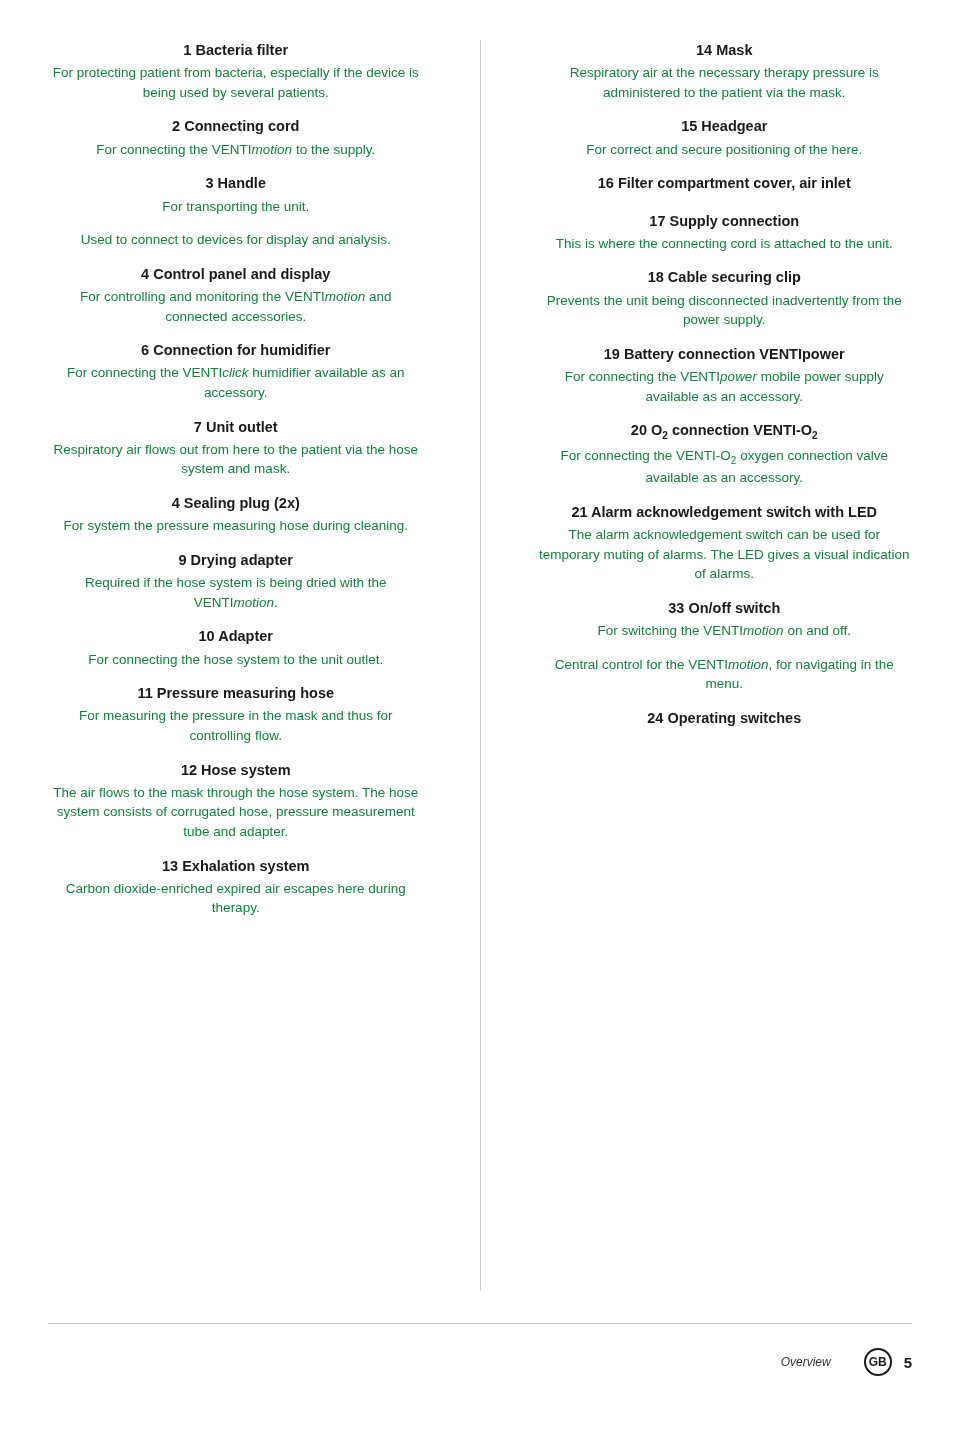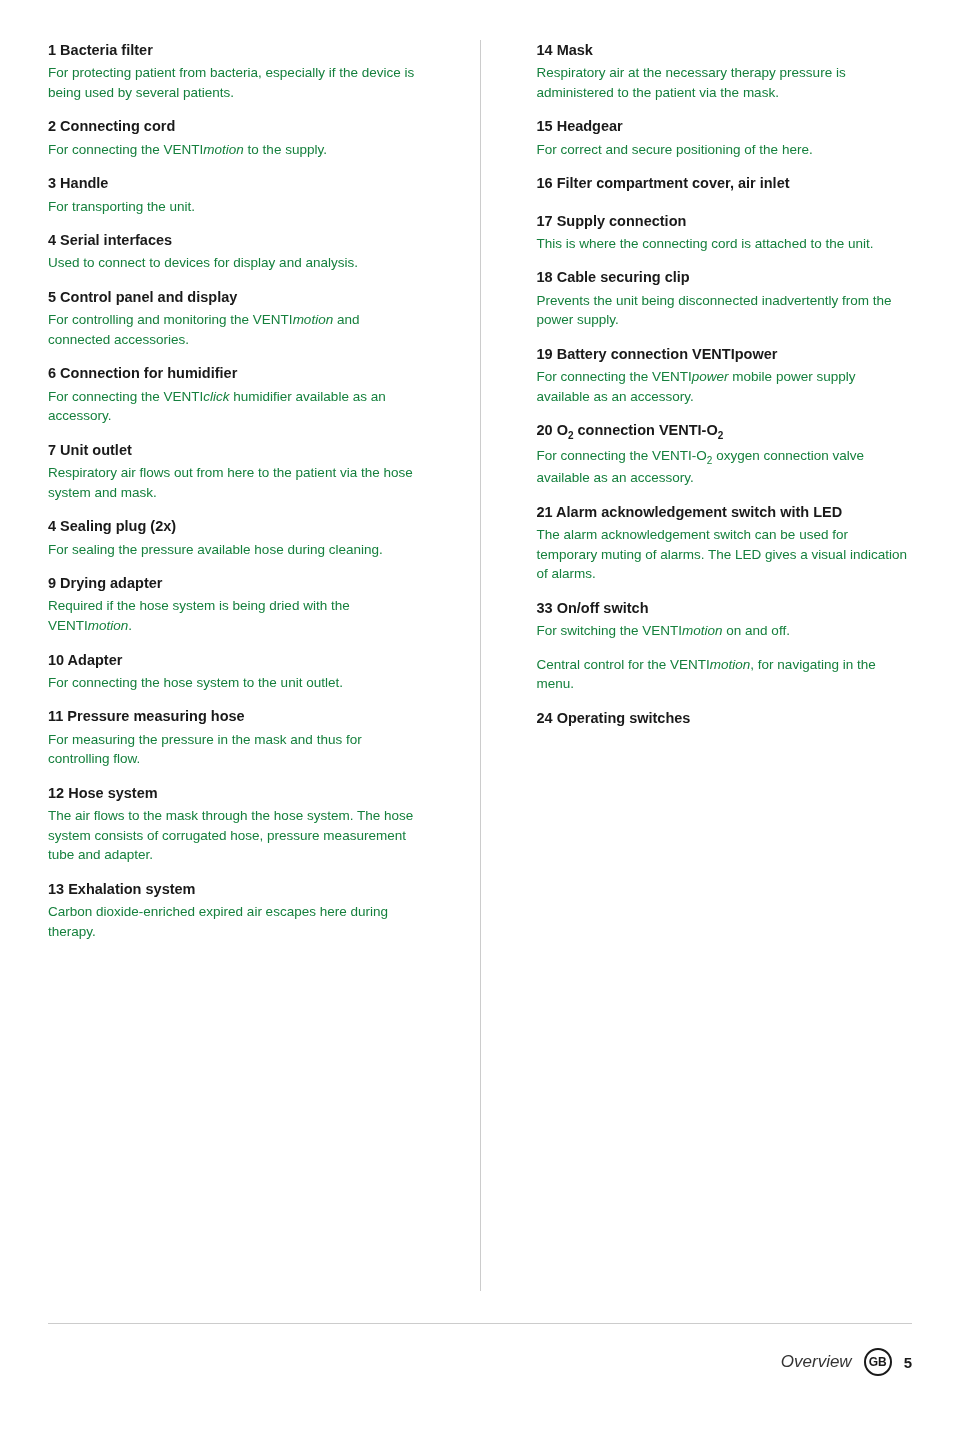--- a/index.html
+++ b/index.html
@@ -16,20 +16,21 @@
       width: 960px;
       min-height: 1456px;
       padding: 40px 48px 80px 48px;
       display: flex;
       flex-direction: column;
     }
     .content-columns {
       display: flex;
       gap: 56px;
       flex: 1;
+      text-align: center;
     }
     .column {
       flex: 1;
       display: flex;
       flex-direction: column;
       gap: 0;
     }
     .item {
       margin-bottom: 14px;
     }
@@ -60,36 +61,37 @@
     .footer {
       display: flex;
       align-items: center;
       justify-content: flex-end;
       padding-top: 24px;
       border-top: 1px solid #cccccc;
       margin-top: 32px;
       gap: 12px;
     }
     .footer-text {
-      font-size: 17px;
+      font-size: 12px;
       color: #333;
       font-style: italic;
     }
     .footer-badge {
       display: inline-flex;
       align-items: center;
       justify-content: center;
       width: 28px;
       height: 28px;
       border: 2px solid #1a1a1a;
       border-radius: 50%;
       font-weight: bold;
       font-size: 12px;
       font-style: normal;
       color: #1a1a1a;
+      margin-left: 21px;
     }
     .footer-page {
       font-size: 15px;
       font-weight: bold;
       color: #1a1a1a;
     }
   </style>
 </head>
 <body>
 
@@ -103,38 +105,37 @@
         </div>
         <div class="item">
           <div class="item-title">2 Connecting cord</div>
           <div class="item-desc">For connecting the VENTI<em>motion</em> to the supply.</div>
         </div>
         <div class="item">
           <div class="item-title">3 Handle</div>
           <div class="item-desc">For transporting the unit.</div>
         </div>
         <div class="item">
-          <div class="item-title">4 Serial interfaces</div>
           <div class="item-desc">Used to connect to devices for display and analysis.</div>
         </div>
         <div class="item">
-          <div class="item-title">5 Control panel and display</div>
+          <div class="item-title">4 Control panel and display</div>
           <div class="item-desc">For controlling and monitoring the VENTI<em>motion</em> and connected accessories.</div>
         </div>
         <div class="item">
           <div class="item-title">6 Connection for humidifier</div>
           <div class="item-desc">For connecting the VENTI<em>click</em> humidifier available as an accessory.</div>
         </div>
         <div class="item">
           <div class="item-title">7 Unit outlet</div>
           <div class="item-desc">Respiratory air flows out from here to the patient via the hose system and mask.</div>
         </div>
         <div class="item">
           <div class="item-title">4 Sealing plug (2x)</div>
-          <div class="item-desc">For sealing the pressure available hose during cleaning.</div>
+          <div class="item-desc">For system the pressure measuring hose during cleaning.</div>
         </div>
         <div class="item">
           <div class="item-title">9 Drying adapter</div>
           <div class="item-desc">Required if the hose system is being dried with the VENTI<em>motion</em>.</div>
         </div>
         <div class="item">
           <div class="item-title">10 Adapter</div>
           <div class="item-desc">For connecting the hose system to the unit outlet.</div>
         </div>
         <div class="item">

